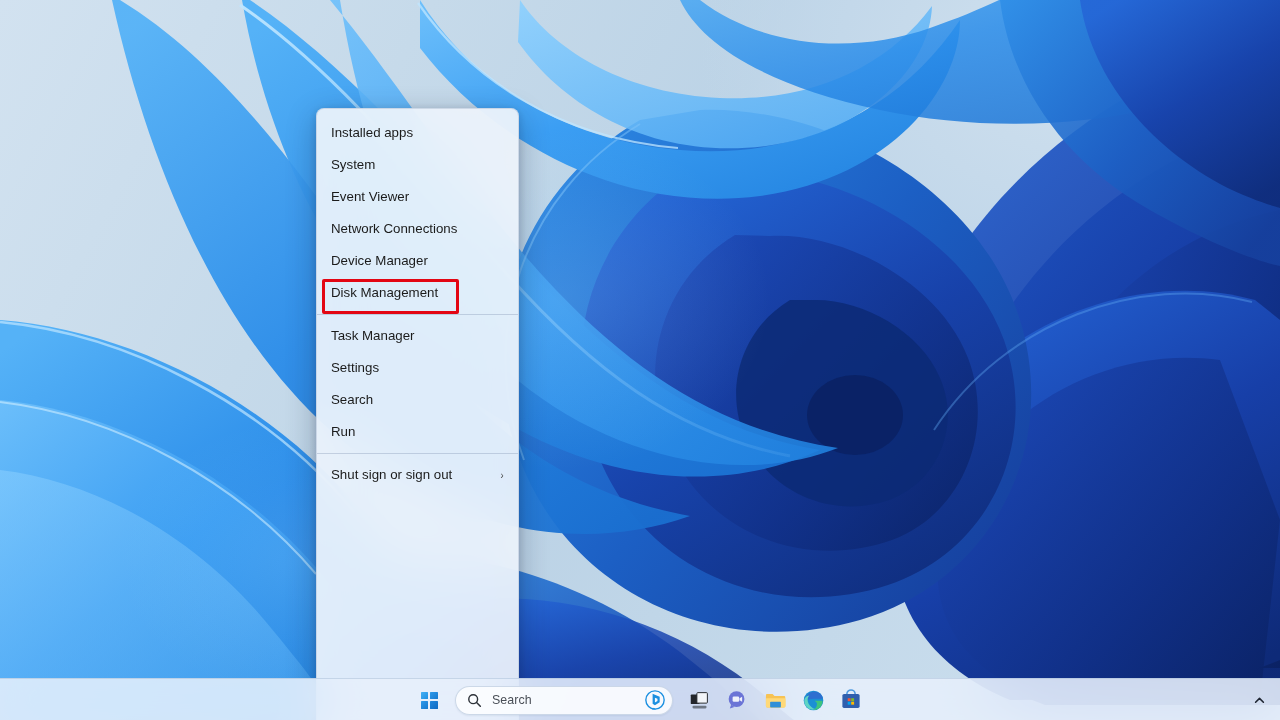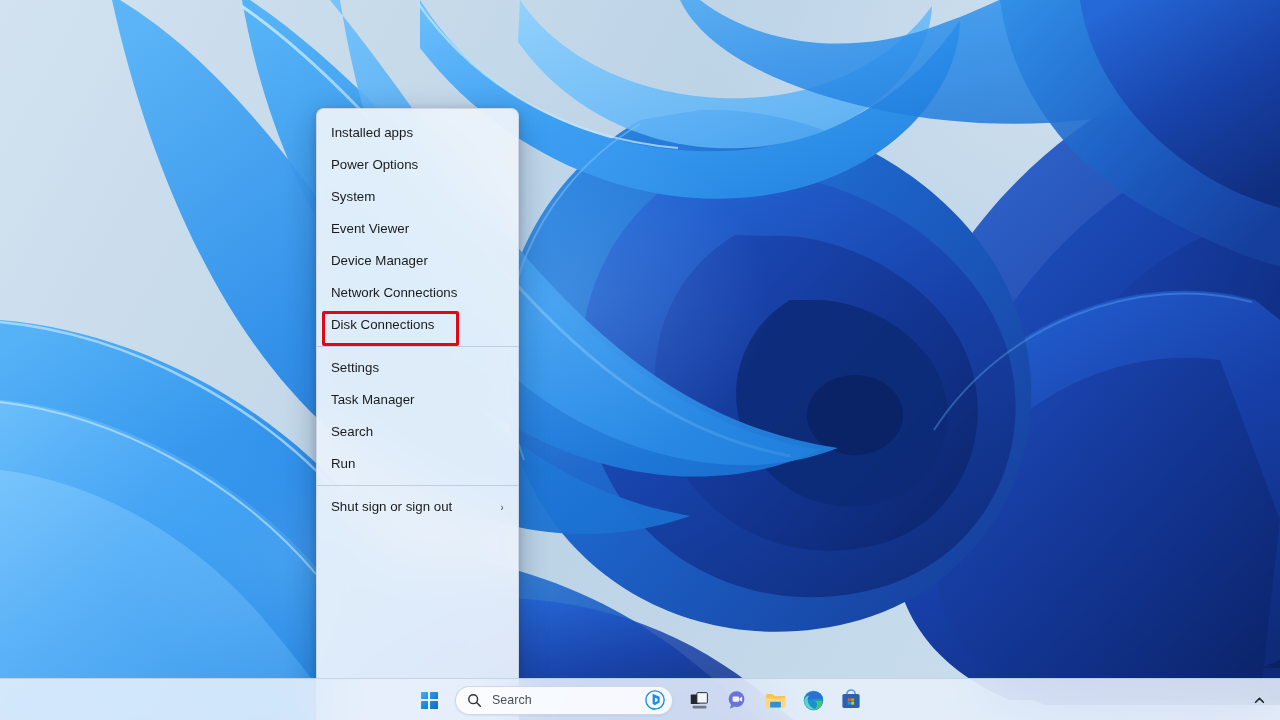--- a/index.html
+++ b/index.html
@@ -221,45 +221,42 @@
     <ellipse cx="300" cy="560" rx="180" ry="140" fill="url(#glow)" opacity="0.3"></ellipse>
   </svg>
 </div>
 
 <div id="winx-menu">
 
   <div class="menu-item">
     <span class="label">Installed apps</span>
   </div>
   <div class="menu-item">
-    <span class="label">Power Options</span>
-  </div>
-  <div class="menu-item">
     <span class="label">System</span>
   </div>
   <div class="menu-item">
     <span class="label">Event Viewer</span>
   </div>
   <div class="menu-item">
+    <span class="label">Network Connections</span>
+  </div>
+  <div class="menu-item">
     <span class="label">Device Manager</span>
   </div>
-  <div class="menu-item">
-    <span class="label">Network Connections</span>
-  </div>
   <div class="menu-item annotated">
-    <span class="label">Disk Connections</span>
+    <span class="label">Disk Management</span>
   </div>
 
   <div class="menu-sep"></div>
 
   <div class="menu-item">
+    <span class="label">Task Manager</span>
+  </div>
+  <div class="menu-item">
     <span class="label">Settings</span>
-  </div>
-  <div class="menu-item">
-    <span class="label">Task Manager</span>
   </div>
   <div class="menu-item">
     <span class="label">Search</span>
   </div>
   <div class="menu-item">
     <span class="label">Run</span>
   </div>
 
   <div class="menu-sep"></div>
 

